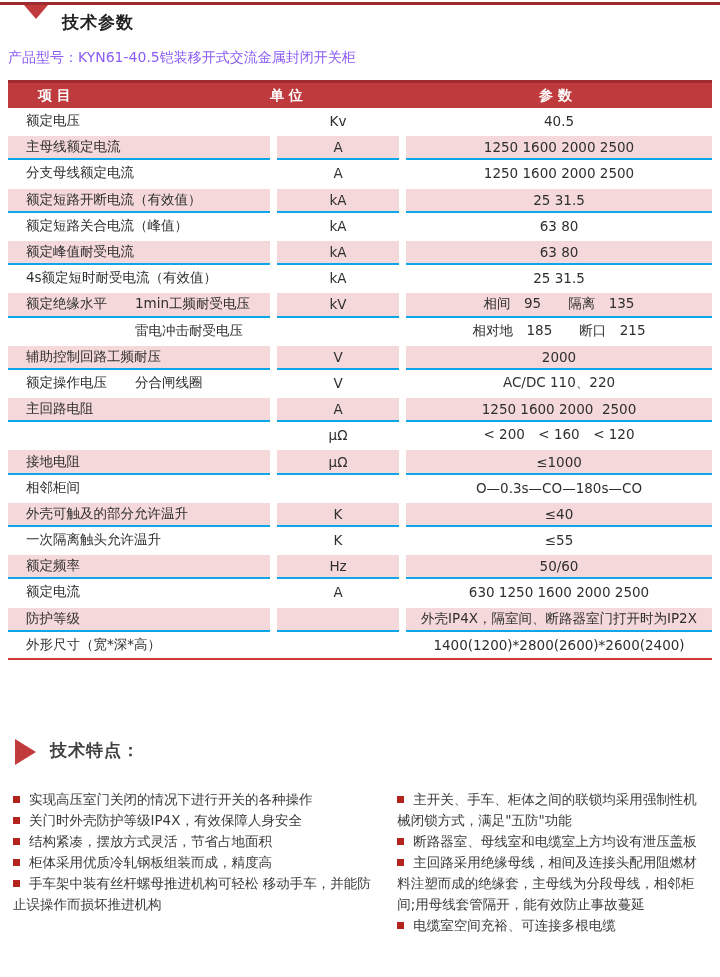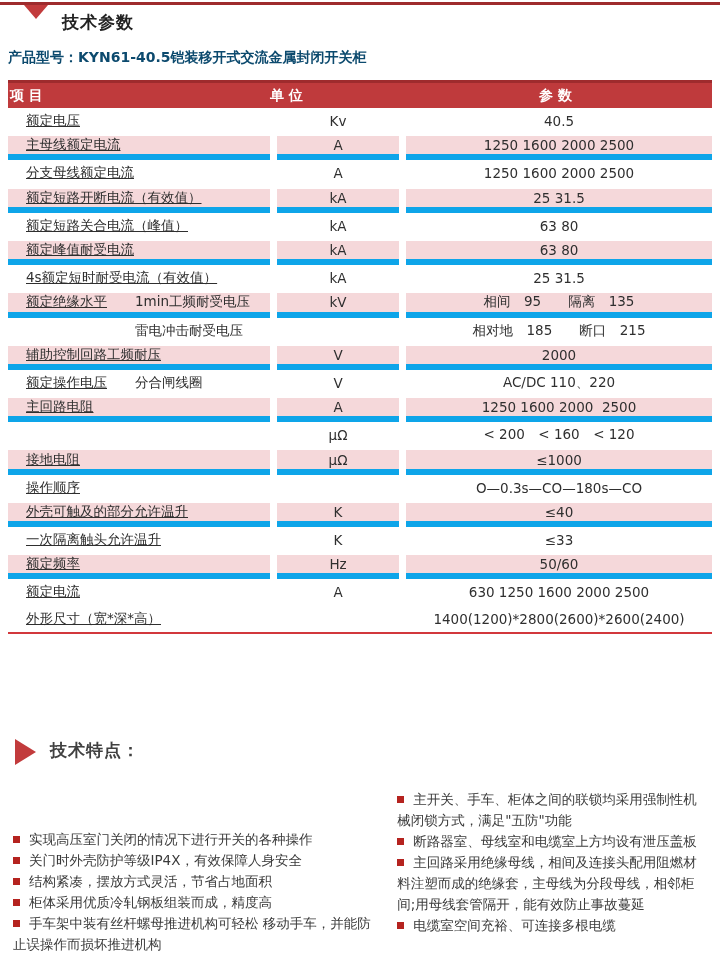--- a/index.html
+++ b/index.html
@@ -9,51 +9,51 @@
     font-family:"DejaVu Sans","Liberation Sans",sans-serif;
     color:#2f2f2f; overflow:hidden;
   }
   .top-line { position:absolute; top:2px; left:0; width:720px; height:3px; background:#9e2b2d; }
   .tri-down {
     position:absolute; top:5px; left:24px; width:0; height:0;
     border-left:12px solid transparent; border-right:12px solid transparent;
     border-top:14px solid #c23b3c;
   }
   .title1 { position:absolute; top:11px; left:62px; font-size:17px; font-weight:bold; color:#222; letter-spacing:1px; }
-  .model  { position:absolute; top:49px; left:8px; font-size:14px; font-weight:bold; color:#0c4a6e; }
+  .model  { position:absolute; top:49px; left:8px; font-size:14px; font-weight:normal; color:#8b5cf6; }
 
   
   .spec-table { position:absolute; top:80px; left:8px; width:704px; }
   .t-header {
     display:flex; gap:7px; height:28px; background:#bf3a3c;
     border-top:3px solid #9e2b2d; align-items:center;
     color:#fff; font-size:14px; font-weight:bold;
   }
-  .t-header .h-item { width:255px; padding-left:2px; }
+  .t-header .h-item { width:255px; padding-left:30px; }
   .t-header .h-unit { width:122px; }
   .t-header .h-param{ flex:1; text-align:center; }
   .t-body { border-bottom:2px solid #d2383c; }
   .t-row { display:flex; gap:7px; height:26.2px; align-items:stretch; font-size:13.5px; }
   .t-row .cell { display:flex; align-items:center; }
-  .c-item { width:262px; padding-left:18px; position:relative;text-decoration:underline; }
+  .c-item { width:262px; padding-left:18px; position:relative; }
   .c-item .item2 { position:absolute; left:127px; white-space:nowrap; }
   .c-unit { width:122px; justify-content:center; }
   .c-value{ flex:1; justify-content:center; white-space:pre-wrap; }
-  .t-row.shade .cell { background:#f5d8da; border-top:2px solid #fff; border-bottom:6px solid #0ea5e9; }
+  .t-row.shade .cell { background:#f5d8da; border-top:2px solid #fff; border-bottom:2px solid #0ea5e9; }
 
   
   .features { position:absolute; top:735px; left:0; width:720px; }
   .tri-right {
     position:absolute; top:4px; left:15px; width:0; height:0;
     border-top:13px solid transparent; border-bottom:13px solid transparent;
     border-left:21px solid #c23b3c;
   }
   .title2 { position:absolute; top:4px; left:50px; font-size:17px; font-weight:bold; color:#404040; letter-spacing:1px; }
   .feature-cols { position:absolute; top:54px; left:13px; width:697px; display:flex; }
-  .f-col-left  { width:372px;margin-top:40px; }
+  .f-col-left  { width:372px; }
   .f-col-right { width:315px; margin-left:15px; }
   .feature { font-size:13.5px; line-height:21px; color:#3a3a3a; }
   .bullet {
     display:inline-block; width:7px; height:7px; background:#b5231f;
     margin-right:9px; vertical-align:1px;
   }
 </style>
 </head>
 <body>
 
@@ -190,21 +190,21 @@
     <div class="cell c-item">
       <span class="item1">接地电阻</span>
       <span class="item2"></span>
     </div>
     <div class="cell c-unit">μΩ</div>
     <div class="cell c-value">≤1000</div>
   </div>
 
   <div class="t-row">
     <div class="cell c-item">
-      <span class="item1">操作顺序</span>
+      <span class="item1">相邻柜间</span>
       <span class="item2"></span>
     </div>
     <div class="cell c-unit"></div>
     <div class="cell c-value">O—0.3s—CO—180s—CO</div>
   </div>
 
   <div class="t-row shade">
     <div class="cell c-item">
       <span class="item1">外壳可触及的部分允许温升</span>
       <span class="item2"></span>
@@ -212,41 +212,49 @@
     <div class="cell c-unit">K</div>
     <div class="cell c-value">≤40</div>
   </div>
 
   <div class="t-row">
     <div class="cell c-item">
       <span class="item1">一次隔离触头允许温升</span>
       <span class="item2"></span>
     </div>
     <div class="cell c-unit">K</div>
-    <div class="cell c-value">≤33</div>
+    <div class="cell c-value">≤55</div>
   </div>
 
   <div class="t-row shade">
     <div class="cell c-item">
       <span class="item1">额定频率</span>
       <span class="item2"></span>
     </div>
     <div class="cell c-unit">Hz</div>
     <div class="cell c-value">50/60</div>
   </div>
 
   <div class="t-row">
     <div class="cell c-item">
       <span class="item1">额定电流</span>
       <span class="item2"></span>
     </div>
     <div class="cell c-unit">A</div>
     <div class="cell c-value">630 1250 1600 2000 2500</div>
   </div>
 
+  <div class="t-row shade">
+    <div class="cell c-item">
+      <span class="item1">防护等级</span>
+      <span class="item2"></span>
+    </div>
+    <div class="cell c-unit"></div>
+    <div class="cell c-value">外壳IP4X，隔室间、断路器室门打开时为IP2X</div>
+  </div>
 
   <div class="t-row">
     <div class="cell c-item">
       <span class="item1">外形尺寸（宽*深*高）</span>
       <span class="item2"></span>
     </div>
     <div class="cell c-unit"></div>
     <div class="cell c-value">1400(1200)*2800(2600)*2600(2400)</div>
   </div>
 </div>

